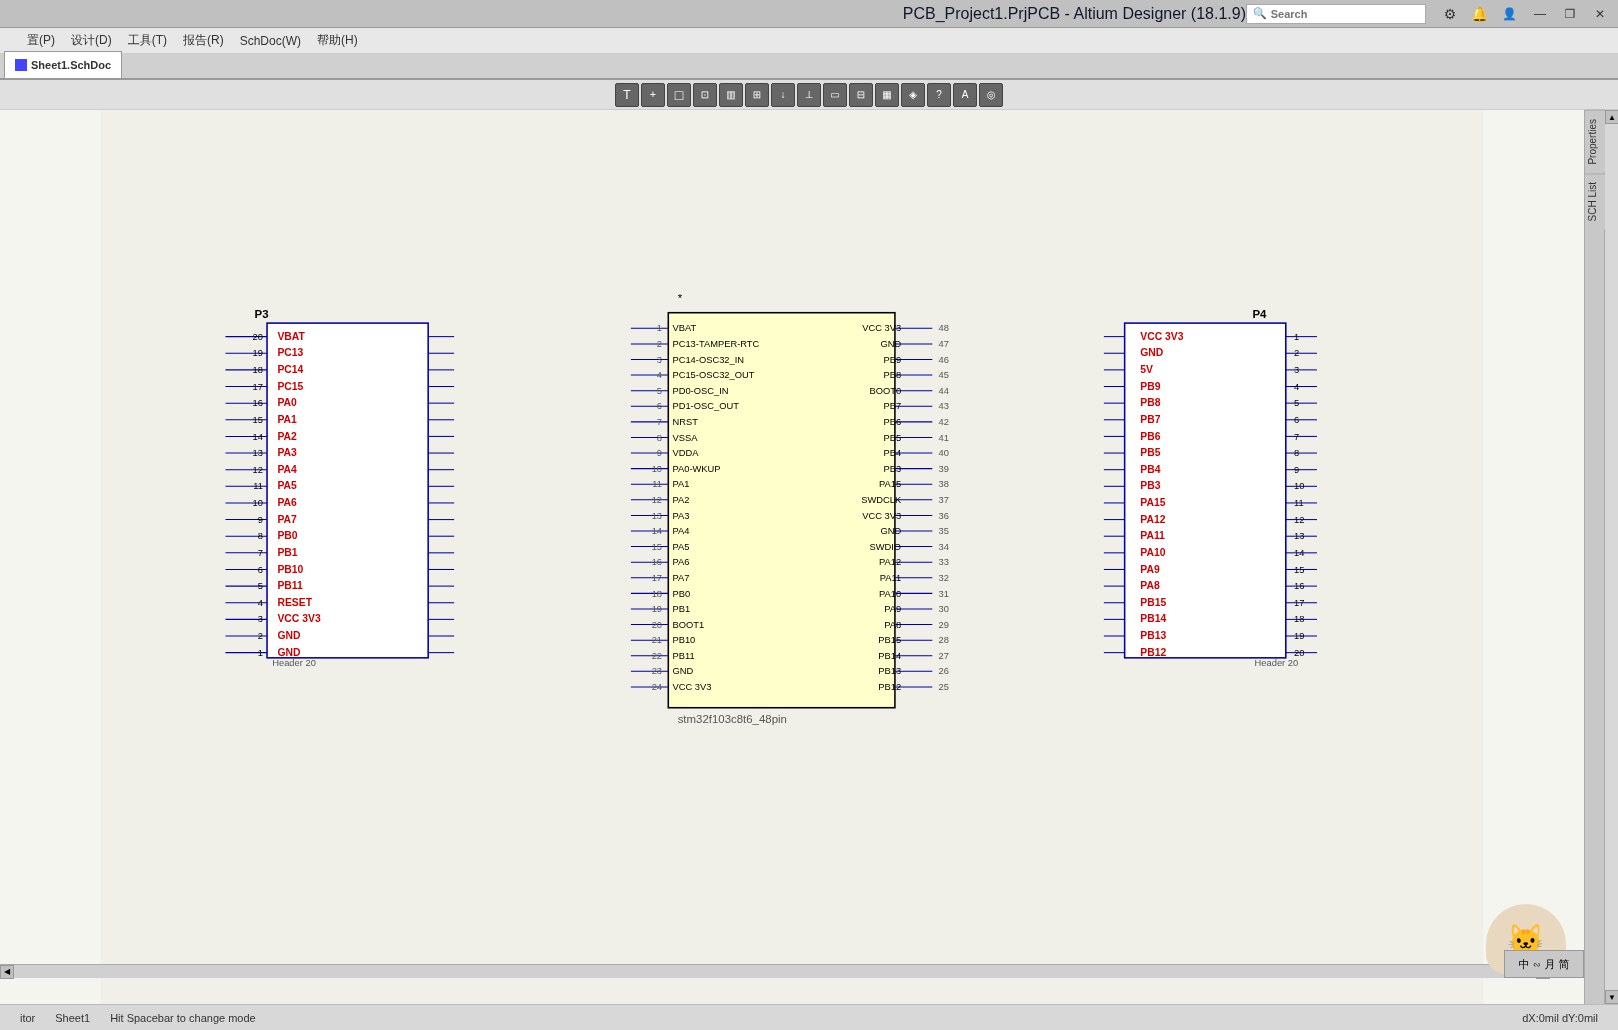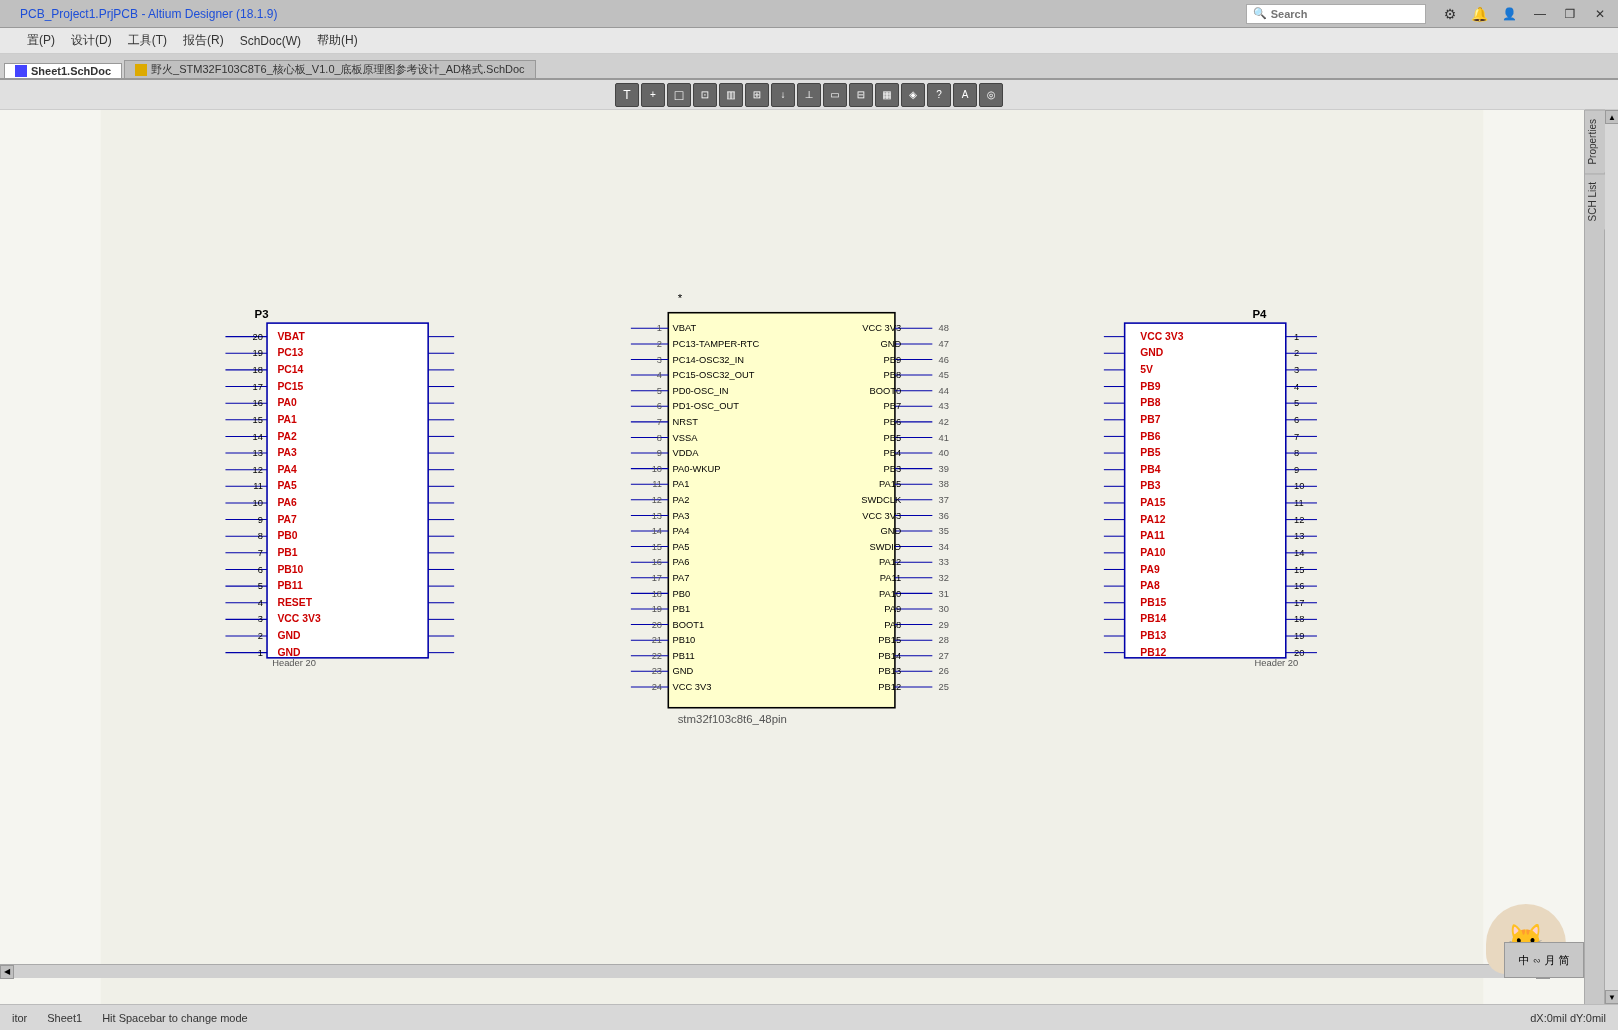--- a/index.html
+++ b/index.html
@@ -4,21 +4,21 @@
   <style>
     * { margin: 0; padding: 0; box-sizing: border-box; }
     body { width: 1618px; height: 1030px; overflow: hidden; background: #f0f0f0; font-family: Arial, sans-serif; font-size: 12px; }
     
     
     #title-bar {
       width: 100%; height: 28px; background: #c0c0c0;
       display: flex; align-items: center; justify-content: space-between;
       border-bottom: 1px solid #999;
     }
-    #title-text { flex: 1; text-align: left; font-size: 12px; color: #1d4ed8; }
+    #title-text { flex: 1; text-align: right; font-size: 16px; color: #0f172a; }
     #title-controls { display: flex; align-items: center; gap: 2px; padding-right: 4px; }
     #search-bar {
       display: flex; align-items: center;
       background: white; border: 1px solid #aaa;
       padding: 2px 6px; margin-right: 8px; width: 180px; height: 20px;
     }
     #search-bar input { border: none; outline: none; font-size: 11px; width: 140px; font-weight: bold; }
     .title-btn {
       width: 28px; height: 28px; display: flex; align-items: center; justify-content: center;
       cursor: pointer; font-size: 12px; background: transparent;
@@ -35,21 +35,21 @@
       padding: 3px 8px; cursor: pointer; font-size: 12px; color: #333;
     }
     
     
     #tab-bar {
       width: 100%; height: 26px; background: #d0d0d0;
       display: flex; align-items: flex-end;
       border-bottom: 2px solid #999; padding: 0 4px;
     }
     .tab {
-      padding: 1px 10px; cursor: pointer; font-size: 11px;
+      padding: 7px 10px; cursor: pointer; font-size: 11px;
       background: #c0c0c0; border: 1px solid #999; border-bottom: none;
       margin-right: 2px; color: #333; display: flex; align-items: center; gap: 4px;
     }
     .tab.active { background: white; font-weight: bold; }
     .tab .tab-icon { width: 12px; height: 12px; background: #4444ff; display: inline-block; }
     .tab .tab-icon.yellow { background: #ddaa00; }
     
     
     #toolbar {
       width: 100%; height: 30px; background: #e0e0e0;
@@ -91,21 +91,21 @@
       width: 14px; background: #d0d0d0; border-left: 1px solid #aaa;
       display: flex; flex-direction: column;
     }
     .scroll-btn { width: 14px; height: 14px; background: #c0c0c0; border: 1px solid #999;
       display: flex; align-items: center; justify-content: center; cursor: pointer; font-size: 8px; }
     .scroll-track { flex: 1; background: #d8d8d8; }
     
     
     #status-bar {
       width: 100%; height: 26px; background: #d8d8d8;
-      display: flex; align-items: center; padding: 0 12px;
+      display: flex; align-items: center; padding: 0 20px;
       border-top: 1px solid #bbb; font-size: 11px; color: #333;
       gap: 20px;
     }
     
     
     #h-scrollbar {
       position: absolute; bottom: 26px; left: 0; right: 34px; height: 14px;
       background: #d0d0d0; border-top: 1px solid #aaa;
       display: flex; align-items: center;
     }
@@ -124,21 +124,21 @@
     #cat-mascot {
       position: absolute; bottom: 30px; right: 18px;
       width: 80px; height: 70px;
       background: #e8d8c0; border-radius: 40px 40px 20px 20px;
       display: flex; align-items: center; justify-content: center;
       font-size: 30px;
     }
     
     
     #ime-bar {
-      position: absolute; bottom: 26px; right: 0px; width: 80px; height: 36px;
+      position: absolute; bottom: 26px; right: 0px; width: 80px; height: 28px;
       background: #c8c8c8; display: flex; align-items: center; justify-content: center;
       font-size: 11px; gap: 4px; border: 1px solid #999;
     }
   </style>
 </head>
 <body>
 
 <div id="title-bar">
   <div style="width:20px;"></div>
   <div id="title-text">PCB_Project1.PrjPCB - Altium Designer (18.1.9)</div>
@@ -162,24 +162,20 @@
   <div class="menu-item">工具(T)</div>
   <div class="menu-item">报告(R)</div>
   <div class="menu-item">SchDoc(W)</div>
   <div class="menu-item">帮助(H)</div>
 </div>
 
 <div id="tab-bar">
   <div class="tab active">
     <span class="tab-icon"></span>
     <span>Sheet1.SchDoc</span>
-  </div>
-  <div class="tab">
-    <span class="tab-icon yellow"></span>
-    <span>野火_STM32F103C8T6_核心板_V1.0_底板原理图参考设计_AD格式.SchDoc</span>
   </div>
 </div>
 
 <div id="toolbar">
   <div class="tool-btn" style="background:#666; font-size:12px;">T</div>
   <div class="tool-btn" style="background:#666;">+</div>
   <div class="tool-btn" style="background:#666; font-size:14px;">□</div>
   <div class="tool-btn" style="background:#666;">⊡</div>
   <div class="tool-btn" style="background:#666;">▥</div>
   <div class="tool-btn" style="background:#666;">⊞</div>

